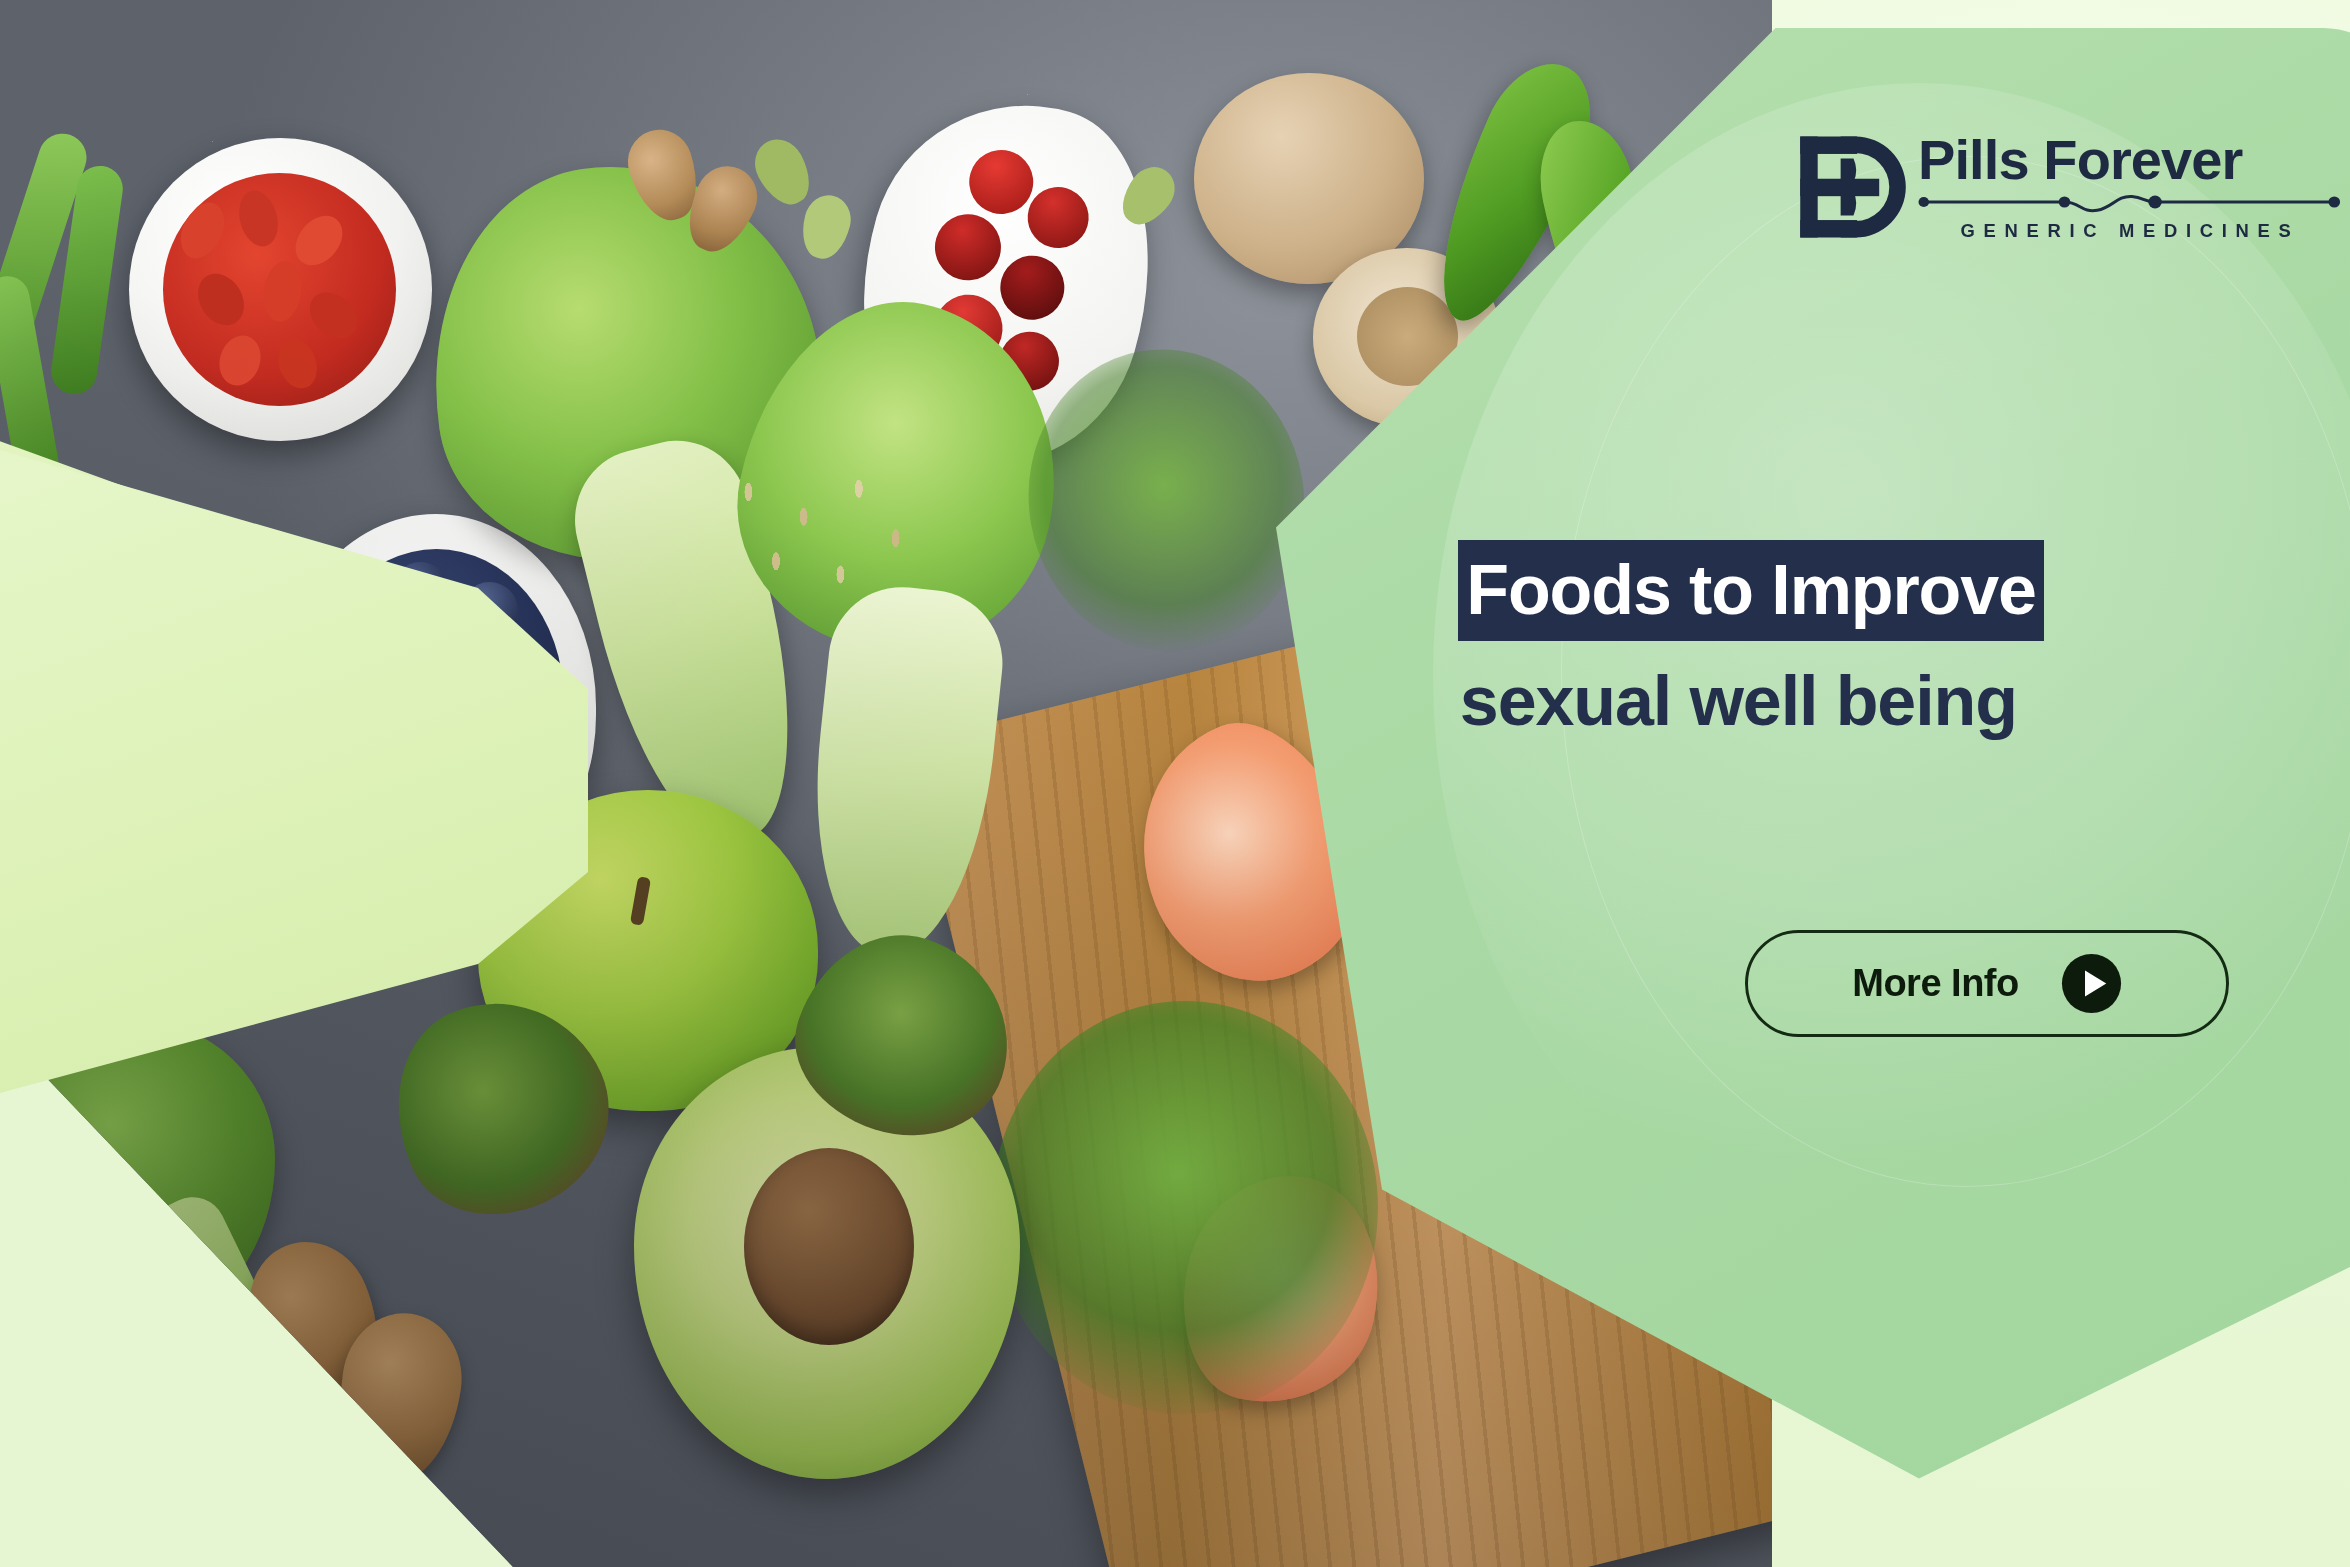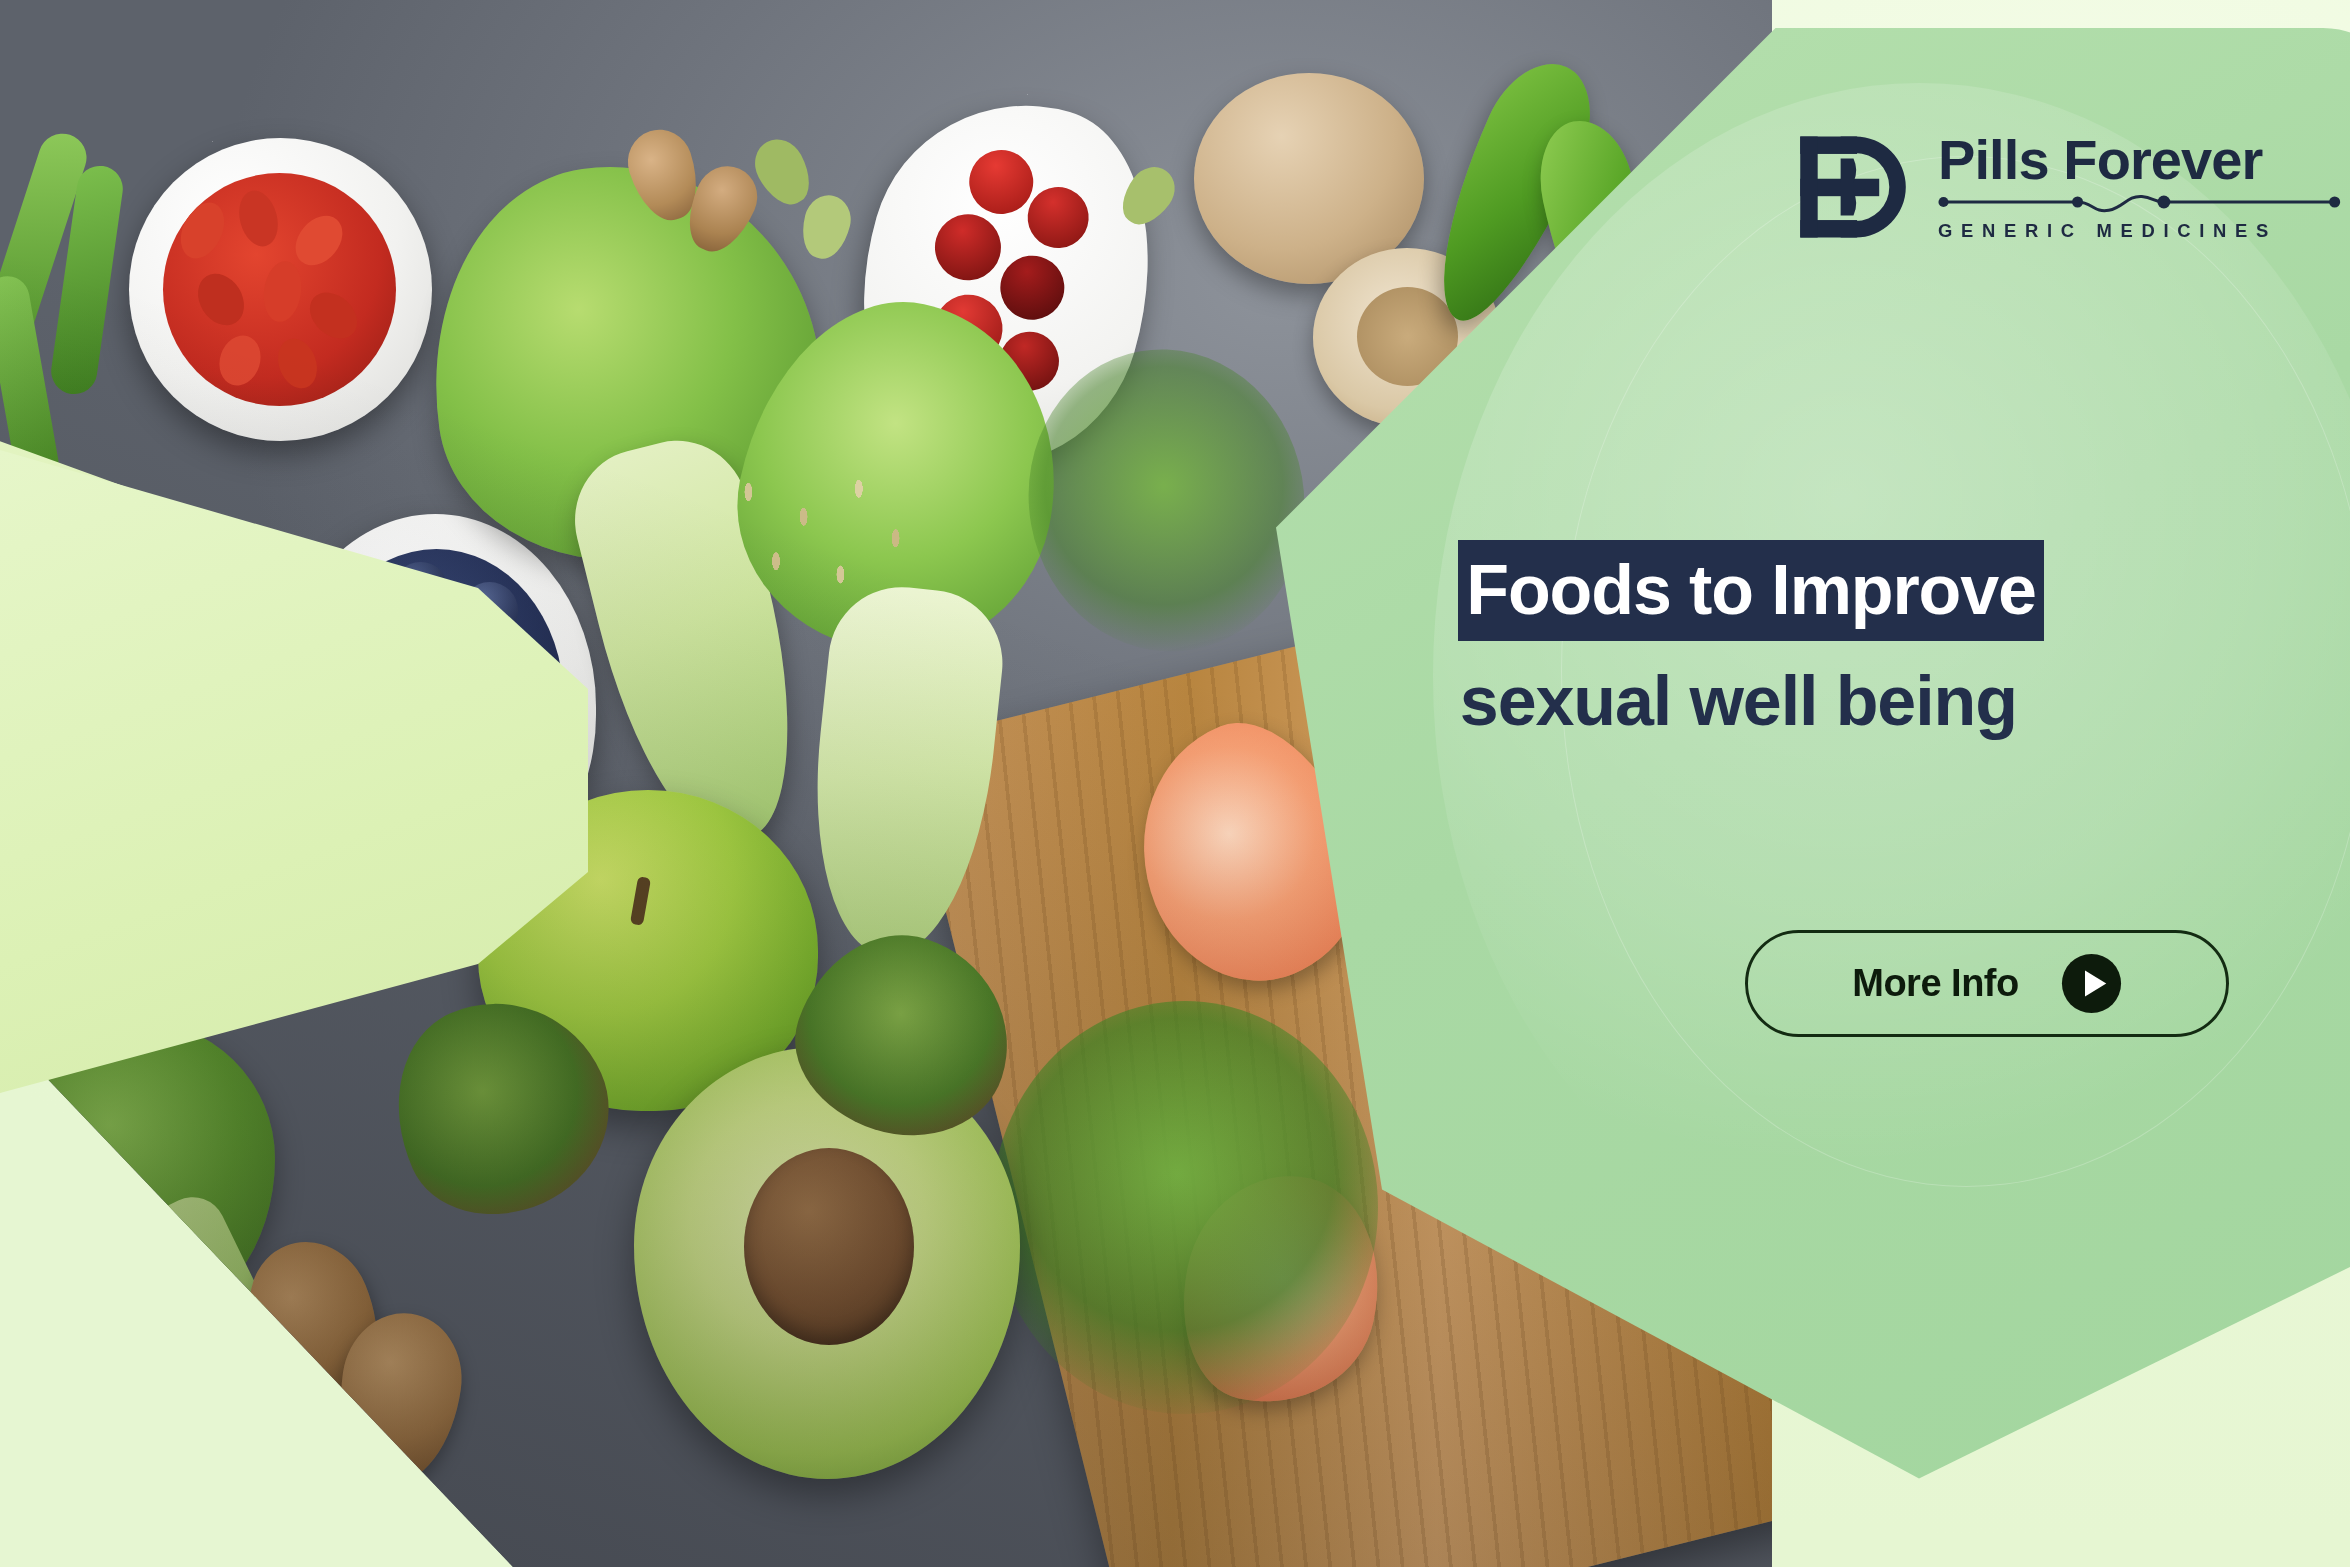--- a/index.html
+++ b/index.html
@@ -101,32 +101,33 @@
   }
   .panel-right-arc{
     position:absolute;left:1561px;top:156px;width:808px;height:1029px;
     border-radius:50%;
     border:1.8px solid rgba(255,255,255,.22);
   }
 
   
   .logo{
     position:absolute;left:1800px;top:118px;width:542px;height:138px;
-    display:flex;align-items:center;gap:20px;
+    display:flex;align-items:center;
   }
   .logo-mark{width:118px;height:112px;flex:0 0 auto;}
   .logo-text{display:flex;flex-direction:column;justify-content:center;flex:1 1 auto;}
   .logo-word{
     font-size:56px;font-weight:700;color:#1e2a42;letter-spacing:-0.9px;
     line-height:1.0;white-space:nowrap;
   }
   .logo-rule{width:100%;height:24px;display:block;margin-top:1.8px;}
   .logo-tag{
     font-size:18.4px;font-weight:700;color:#1e2a42;
     letter-spacing:8.7px;white-space:nowrap;margin-top:6px;
+    text-align:center;
   }
 
   
   .headline{
     position:absolute;left:1458px;top:540px;width:698px;
   }
   .hl-line1{
     display:inline-block;
     background:#232f4b;color:#ffffff;
     font-size:70px;font-weight:700;letter-spacing:-1.1px;

